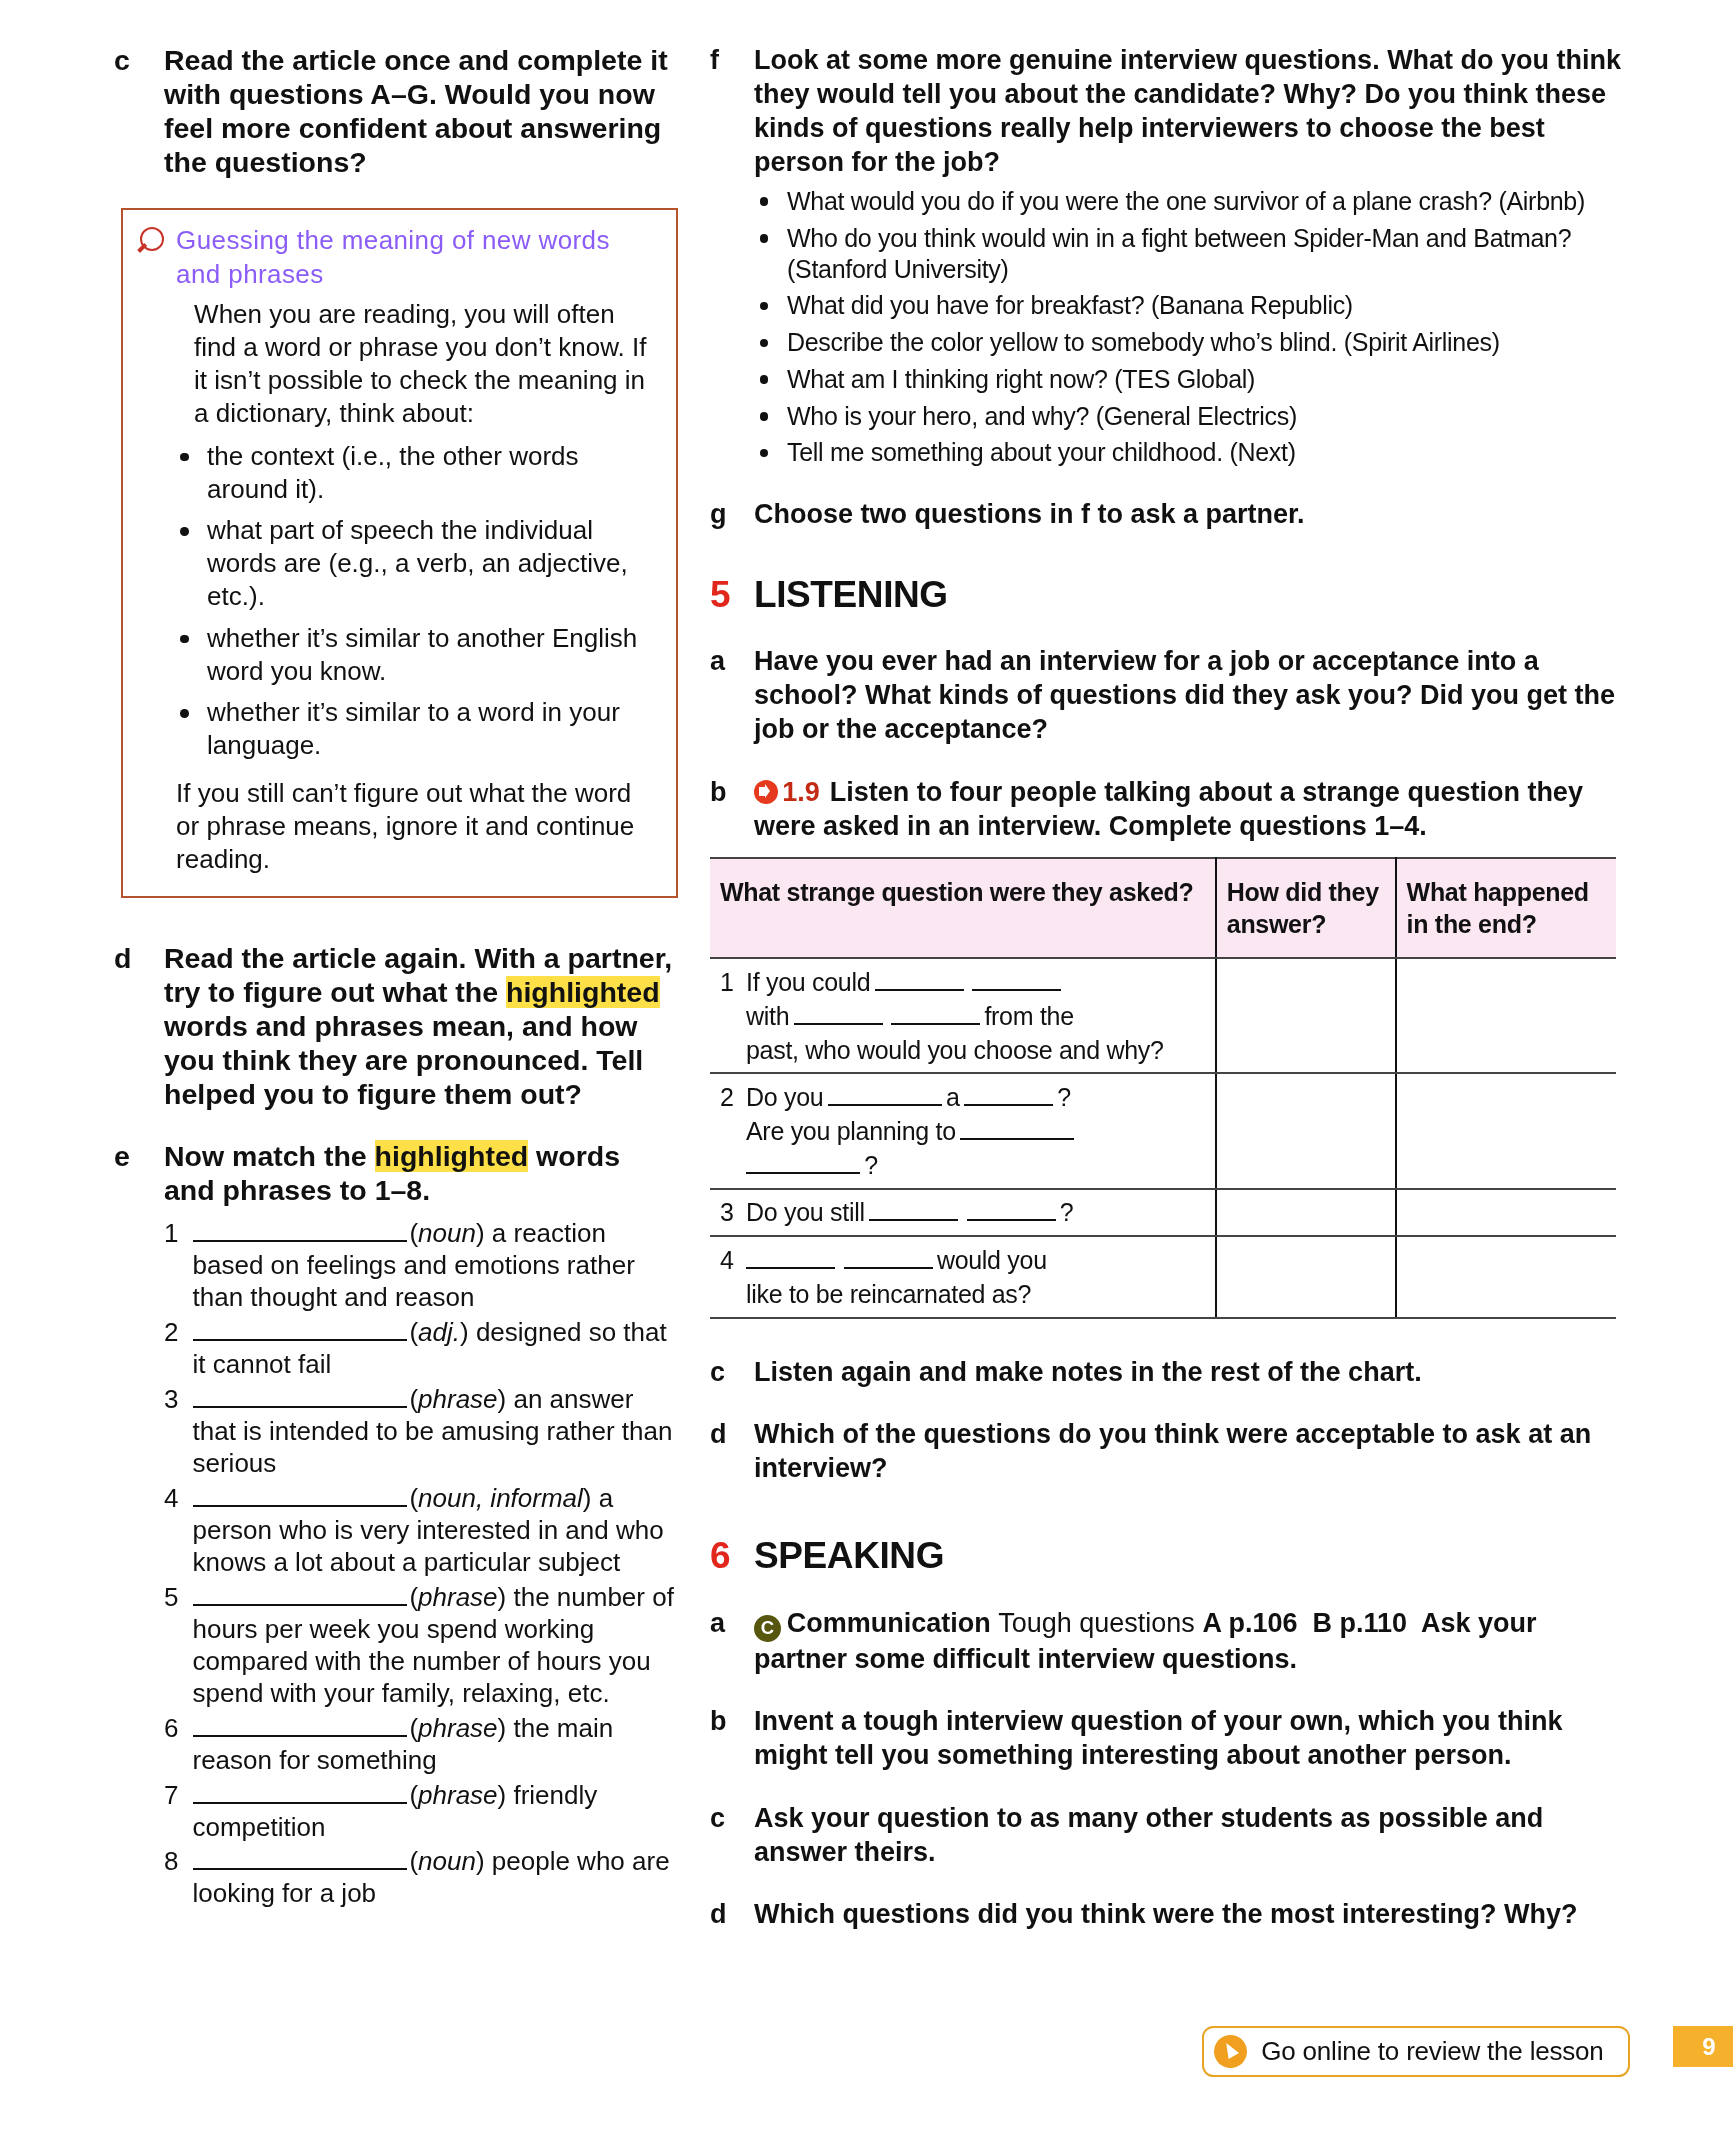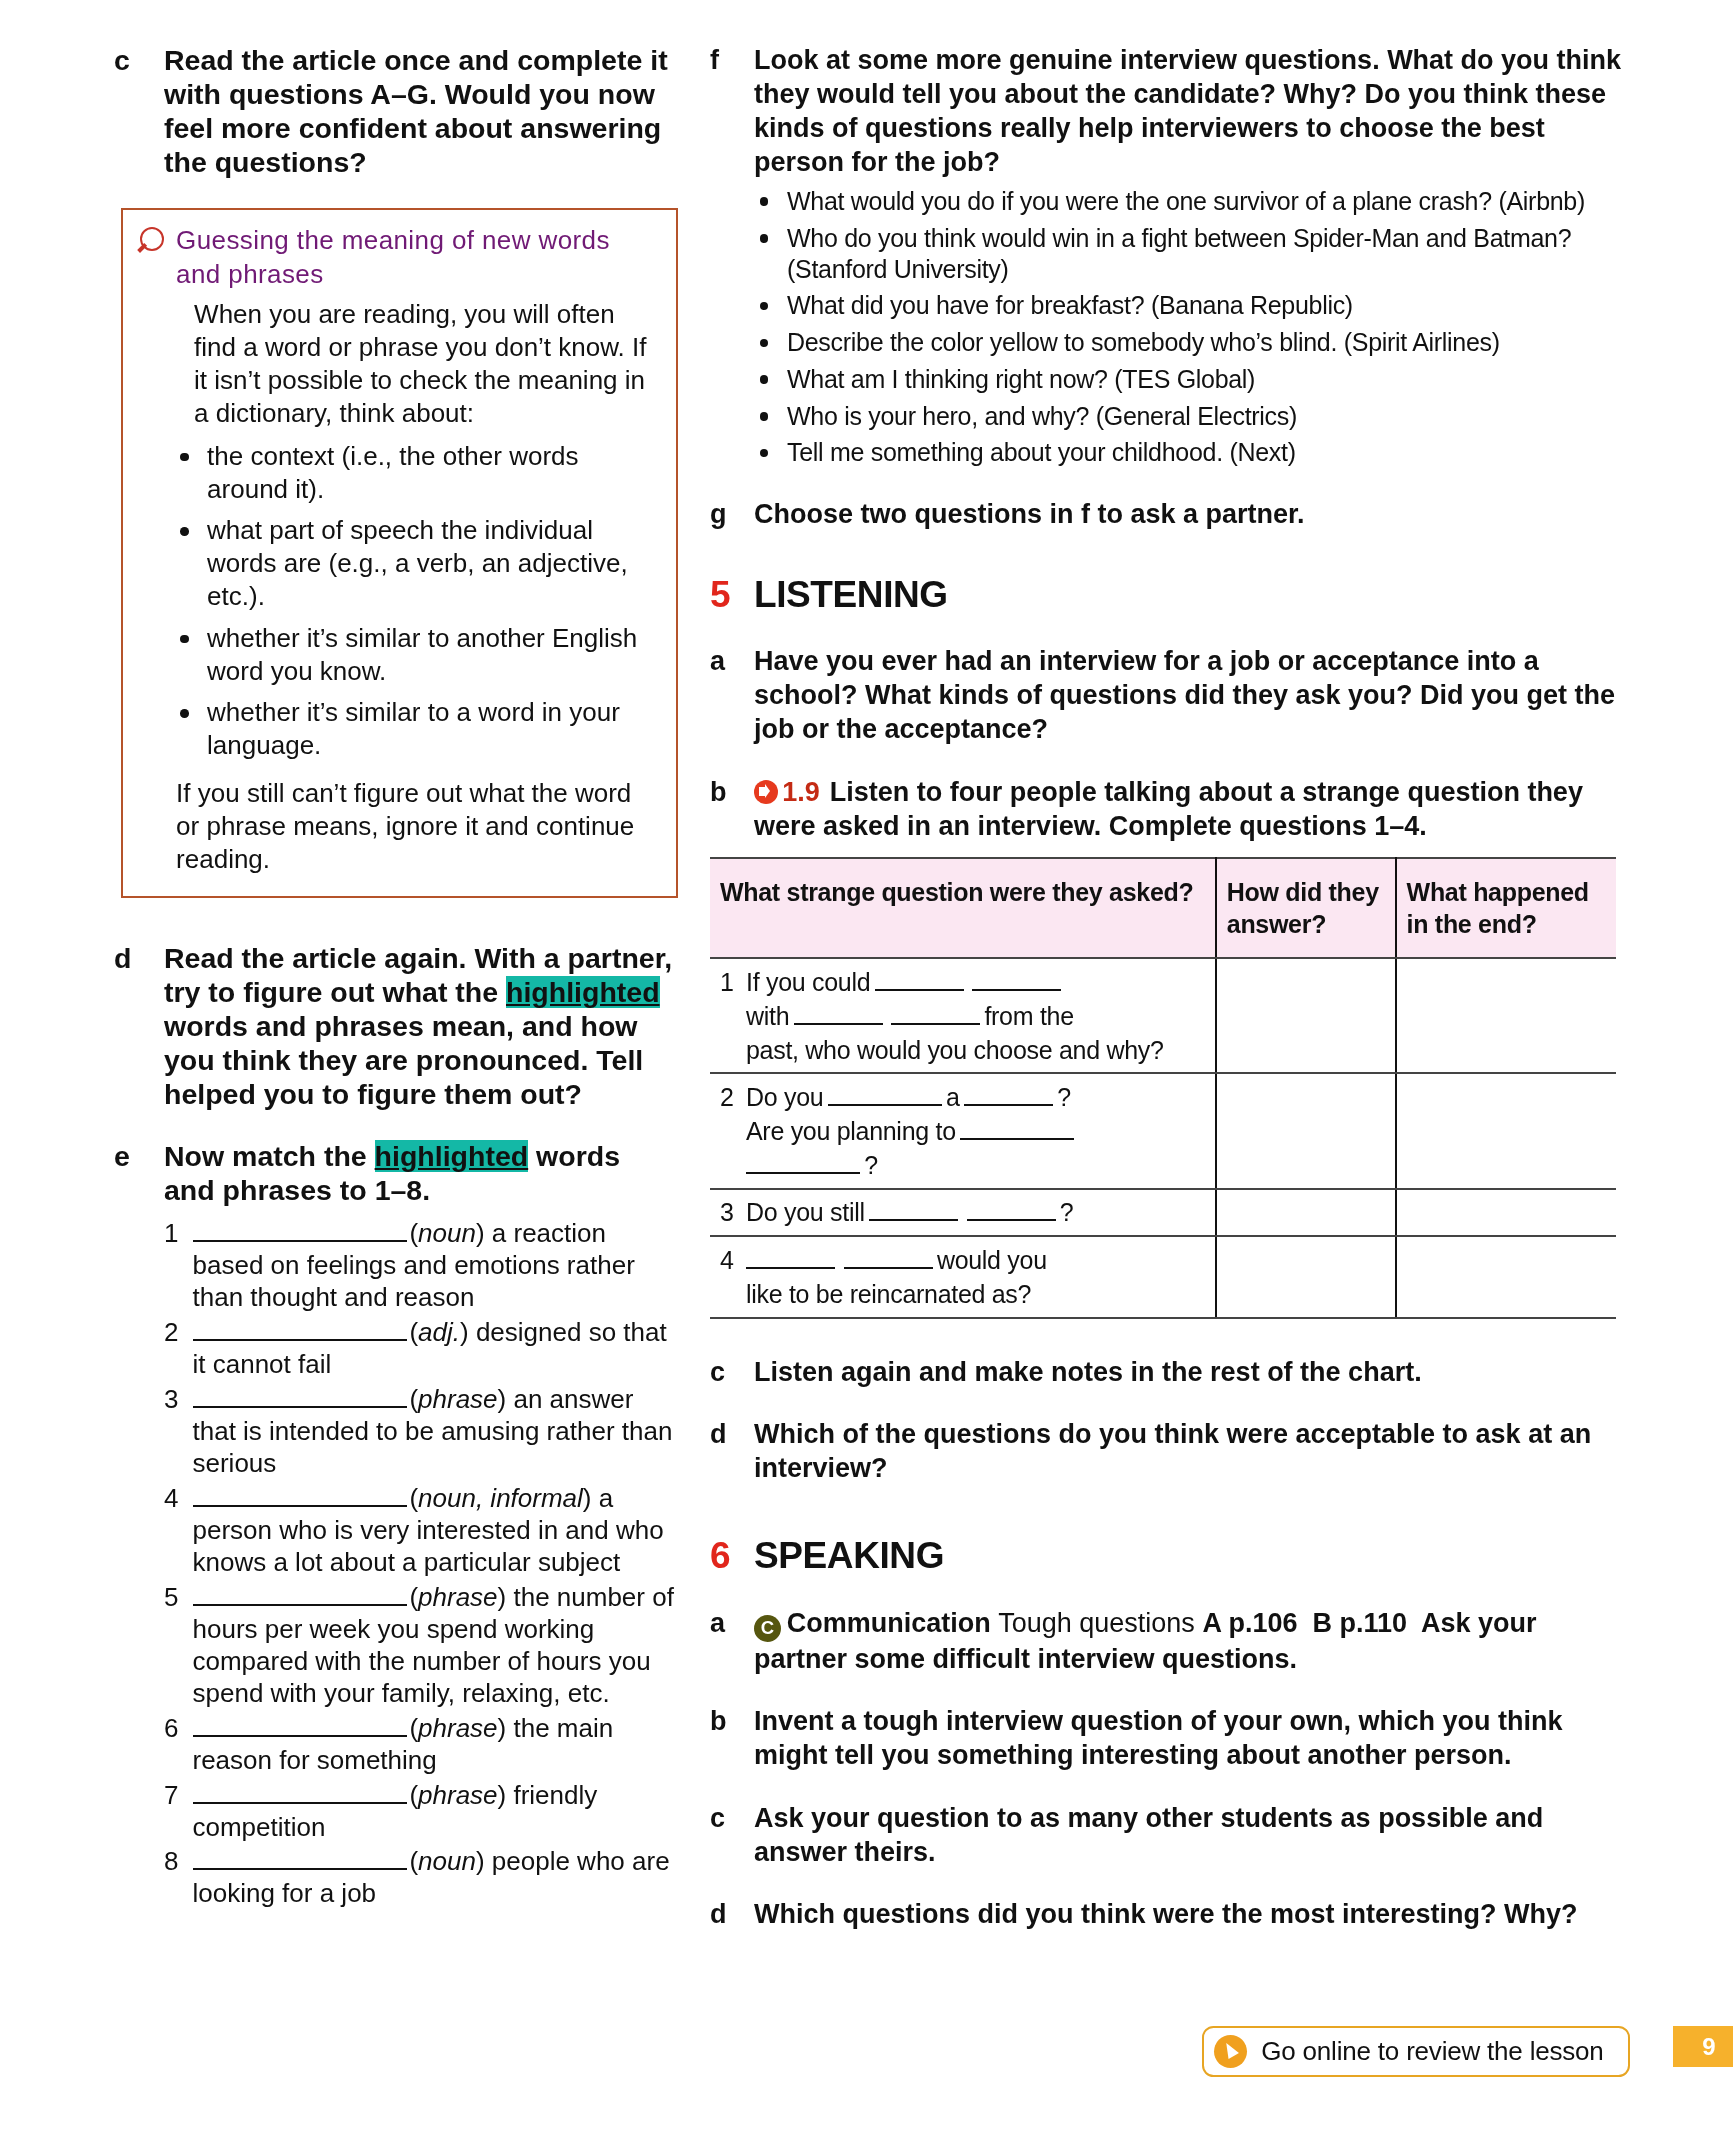--- a/index.html
+++ b/index.html
@@ -10,33 +10,33 @@
   }
   .col-left { position: absolute; left: 114px; top: 43px; width: 564px; }
   .col-right { position: absolute; left: 710px; top: 43px; width: 920px; }
 
   .task { display: flex; margin-bottom: 28.5px; }
   .task .letter { width: 50px; flex: 0 0 50px; font-size: 28.5px; font-weight: 700; line-height: 34px; }
   .task .body { font-size: 28.5px; font-weight: 600; line-height: 34px; }
   .col-right .task .letter { width: 44px; flex: 0 0 44px; font-size: 27px; }
   .col-right .task .body { font-size: 27px; line-height: 34px; }
 
-  .hl { background: #14b8a6; text-decoration: underline; }
+  .hl { background: #fde047; }
 
   
   .tip-box {
     border: 2.1px solid #b5532a;
     margin: 28.5px 0 43px 7.1px;
     padding: 13px 20px 20px 13px;
   }
   .tip-head { display: flex; align-items: flex-start; }
   .tip-icon { width: 40px; flex: 0 0 40px; height: 31px; position: relative; }
   .tip-icon .ring { position: absolute; left: 4.3px; top: 4.3px; width: 20px; height: 20px; border: 2.9px solid #c7352a; border-radius: 50%; }
   .tip-icon .handle { position: absolute; left: 1.4px; top: 23px; width: 10px; height: 3.6px; background: #c7352a; transform: rotate(-45deg); }
-  .tip-title { color: #701a75; font-size: 26px; line-height: 34px; letter-spacing: 0.4px; }
+  .tip-title { color: #8b5cf6; font-size: 26px; line-height: 34px; letter-spacing: 0.4px; }
   .tip-text { margin-left: 58px; font-size: 26px; line-height: 33px; margin-top: 7.1px; }
   .tip-list { list-style: none; margin: 10px 0 0 40px; padding: 0; }
   .tip-list li { position: relative; padding-left: 31px; font-size: 26px; line-height: 33px; margin-bottom: 8.6px; }
   .tip-list li::before { content: ""; position: absolute; left: 4.3px; top: 13px; width: 8.6px; height: 8.6px; border-radius: 50%; background: #111; }
   .tip-outro { margin: 14.3px 0 0 40px; font-size: 26px; line-height: 33px; }
 
   
   .match-list { margin: 0 0 0 50px; }
   .match-item { display: flex; font-size: 26px; line-height: 32px; margin-bottom: 2.9px; }
   .match-item .num { width: 28.5px; flex: 0 0 28.5px; }

